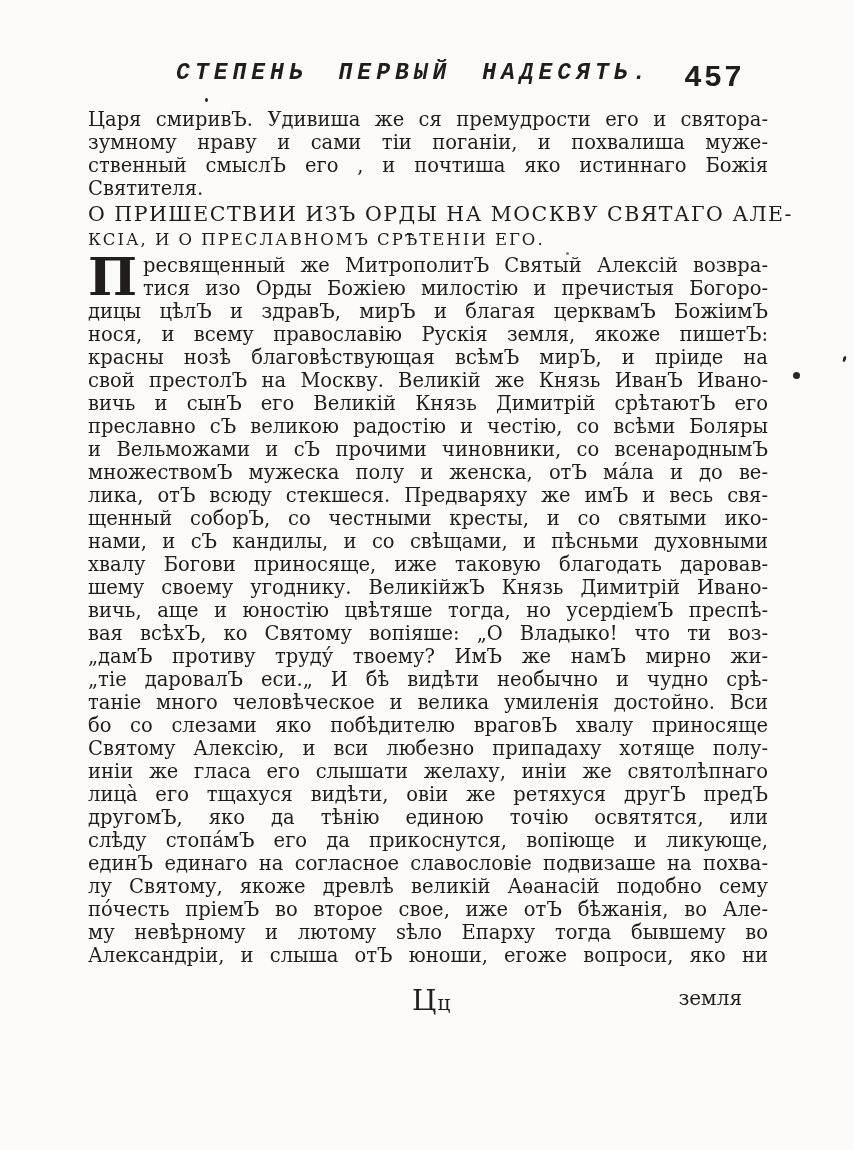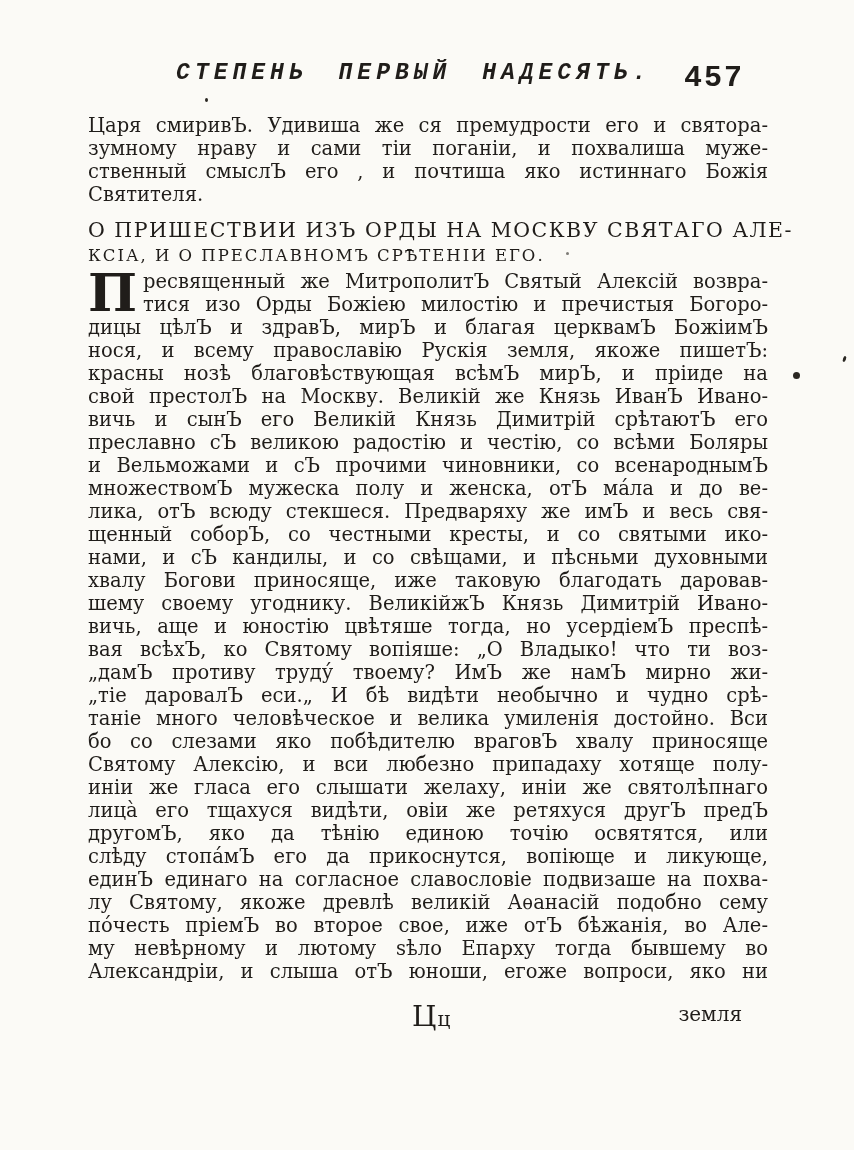--- a/index.html
+++ b/index.html
@@ -49,24 +49,24 @@
     text-align:justify;
     text-align-last:justify;
     word-spacing:2px;
     white-space:nowrap;
     overflow:visible;
   }
   .line.noj{
     text-align:center;
     text-align-last:left;
   }
-  .para1{margin-top:10px;}
+  .para1{margin-top:4px;}
   
   .sechead1{
-    margin-top:11px;
+    margin-top:1px;
     font-size:20.5px;
     line-height:27px;
     height:27px;
     letter-spacing:1.5px;
     text-align:justify;
     text-align-last:justify;
     white-space:nowrap;
   }
   .sechead2{
     font-size:16.5px;

